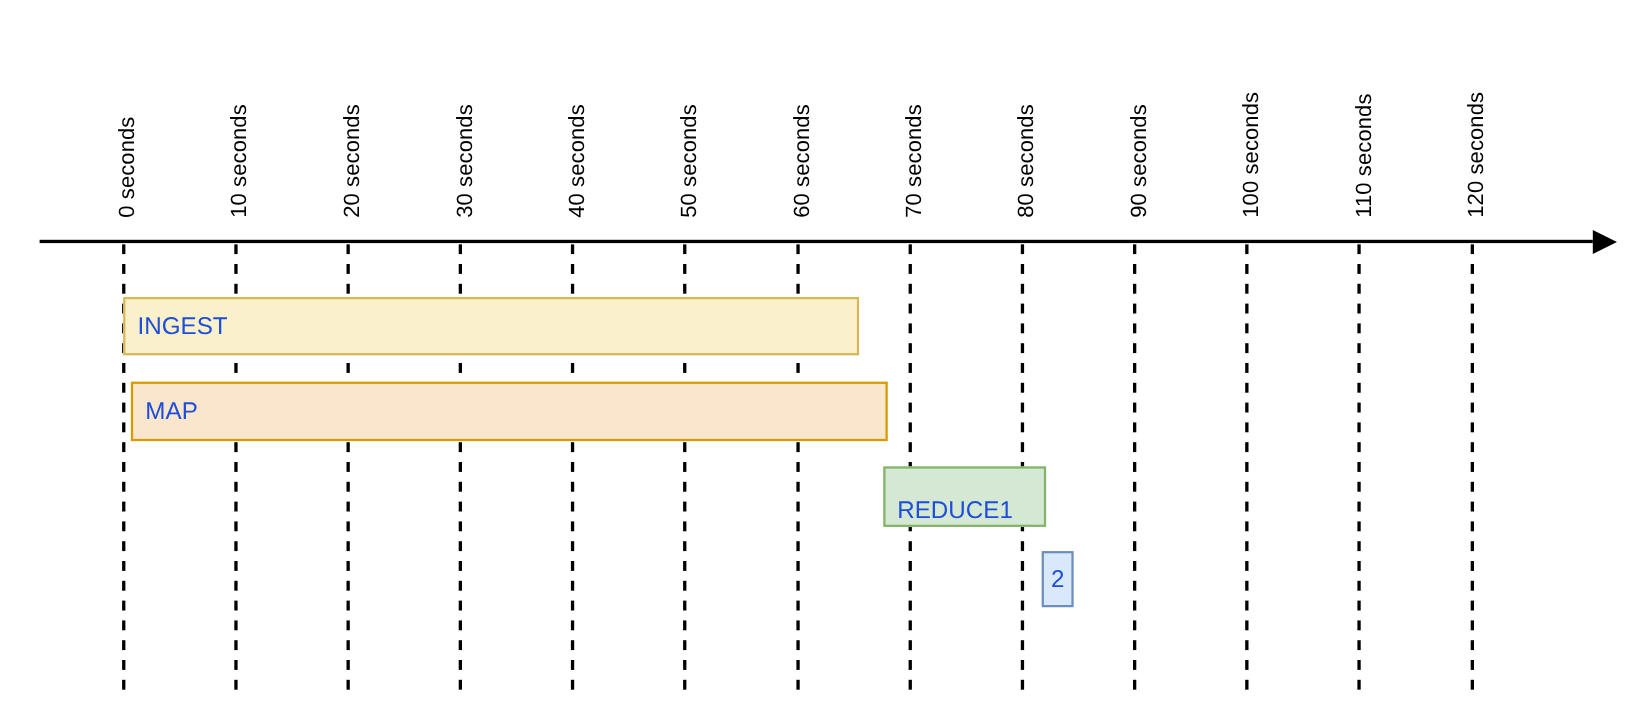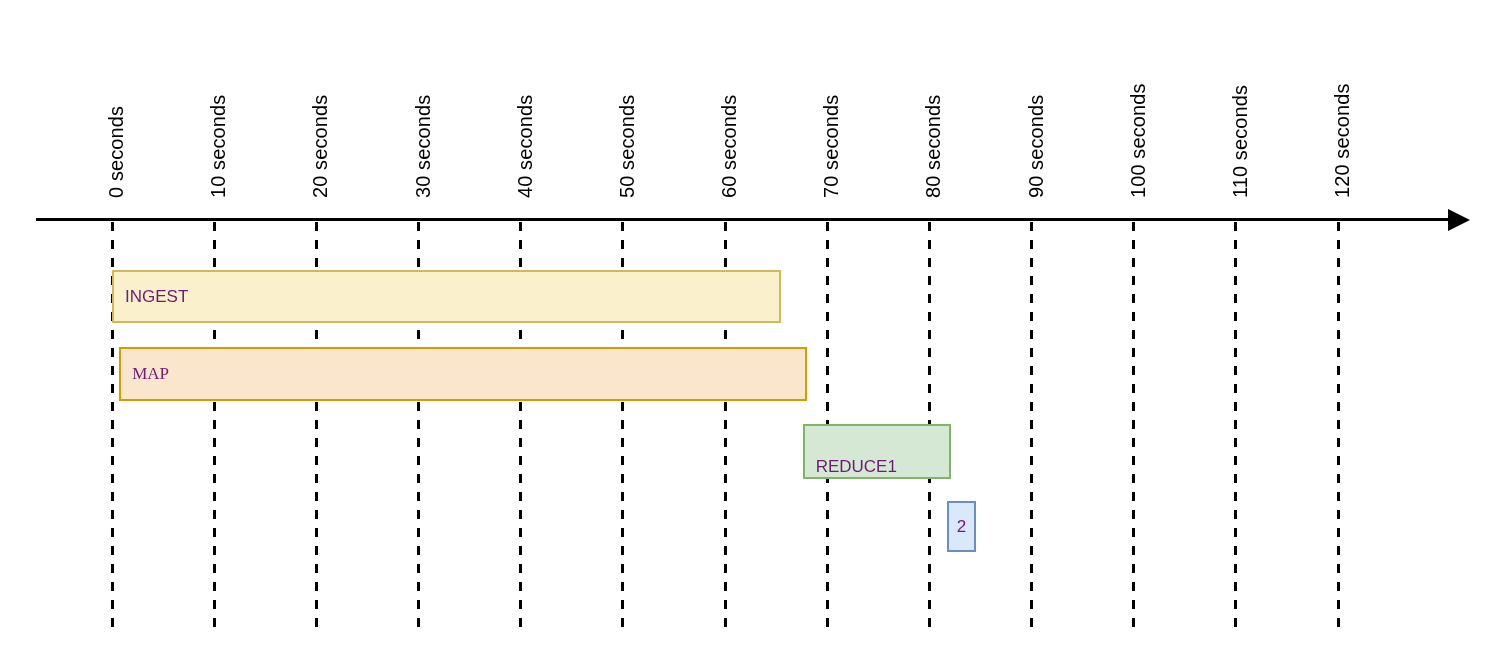--- a/index.html
+++ b/index.html
@@ -59,22 +59,22 @@
   
   .task-bar {
     position: absolute;
     box-sizing: border-box;
     display: flex;
     align-items: center;
     border-style: solid;
     border-width: 2px;
   }
   .task-bar .bar-label {
-    font-size: 17px;
-    color: #701a75;
+    font-size: 22px;
+    color: #1d4ed8;
     padding-left: 11px;
     white-space: nowrap;
   }
   .task-bar.center .bar-label {
     padding-left: 0;
     width: 100%;
     text-align: center;
   }
 </style>
 </head>
@@ -114,21 +114,21 @@
       <div class="tick-label" style="left: 1025.53px; top: 198px;">90 seconds</div>
       <div class="tick-label" style="left: 1127.7px; top: 198px;">100 seconds</div>
       <div class="tick-label" style="left: 1229.87px; top: 198px;">110 seconds</div>
       <div class="tick-label" style="left: 1332.04px; top: 198px;">120 seconds</div>
     </div>
 
   <div id="taskbars">
       <div class="task-bar" style="left: 112px; top: 270px; width: 669.213px; height: 53px; background: rgb(250, 240, 203); border-color: rgb(214, 182, 86);">
         <span class="bar-label">INGEST</span>
       </div>
-      <div class="task-bar" style="left: 119.152px; top: 347px; width: 687.604px; height: 54px; background: rgb(250, 229, 205); border-color: rgb(215, 155, 0); font-family: Liberation Serif, serif;">
+      <div class="task-bar" style="left: 119.152px; top: 347px; width: 687.604px; height: 54px; background: rgb(250, 229, 205); border-color: rgb(215, 155, 0);">
         <span class="bar-label">MAP</span>
       </div>
       <div class="task-bar" style="left: 802.669px; top: 424px; width: 148.147px; height: 55px; background: rgb(213, 232, 212); border-color: rgb(130, 179, 102); align-items: flex-end;">
         <span class="bar-label">REDUCE1</span>
       </div>
       <div class="task-bar center" style="left: 946.729px; top: 501px; width: 29.6293px; height: 51px; background: rgb(218, 232, 252); border-color: rgb(108, 142, 191);">
         <span class="bar-label">2</span>
       </div>
     </div>
 

